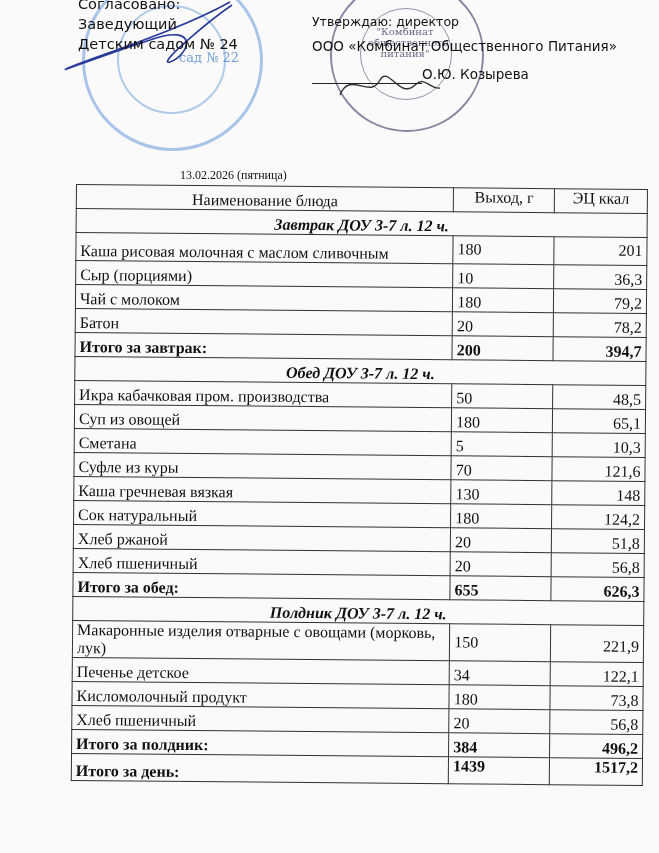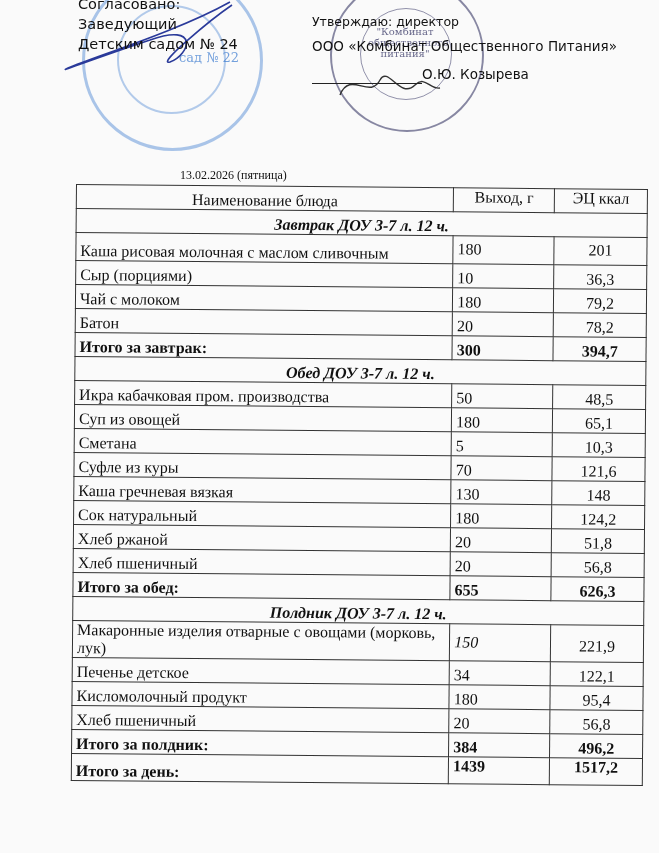--- a/index.html
+++ b/index.html
@@ -23,21 +23,21 @@
   .scribble { position:absolute; pointer-events:none; }
   .date { position:absolute; left:180px; top:168px; font-size:12px; }
   table.menu {
     position:absolute; left:76px; top:184px; width:572px;
     border-collapse:collapse; font-size:16px; transform:rotate(0.5deg); transform-origin:top left;
   }
   table.menu td, table.menu th { border:1px solid #333; padding:0 4px; height:23px; vertical-align:bottom; }
   table.menu th { font-weight:normal; font-size:16px; }
   .c-name { width:353px; text-align:left; }
   .c-out { width:88px; text-align:left; }
-  .c-kcal { width:80px; text-align:center; }
+  .c-kcal { width:80px; text-align:right; }
   .sec td { text-align:center; font-weight:bold; font-style:italic; font-size:16px; height:22px; }
   .tot td { font-weight:bold; }
   .two-line td { height:44px; }
   .two-line td.c-out, .two-line td.c-kcal { vertical-align:top; padding-top:4px; }
 </style>
 </head>
 <body>
 
 <div class="stamp stamp-blue"></div>
 <div class="stamp-text blue" style="left:135px;top:52px;">сад № 22</div>
@@ -93,21 +93,21 @@
         <td class="c-out">180</td>
         <td class="c-kcal">79,2</td>
       </tr>
   <tr>
         <td class="c-name">Батон</td>
         <td class="c-out">20</td>
         <td class="c-kcal">78,2</td>
       </tr>
   <tr class="tot">
         <td class="c-name">Итого за завтрак:</td>
-        <td class="c-out">300</td>
+        <td class="c-out">200</td>
         <td class="c-kcal">394,7</td>
       </tr>
 
   <tr class="sec">
         <td colspan="3">Обед ДОУ 3-7 л. 12 ч.</td>
       </tr>
   <tr>
         <td class="c-name">Икра кабачковая пром. производства</td>
         <td class="c-out">50</td>
         <td class="c-kcal">48,5</td>
@@ -151,32 +151,32 @@
         <td class="c-name">Итого за обед:</td>
         <td class="c-out">655</td>
         <td class="c-kcal">626,3</td>
       </tr>
 
   <tr class="sec">
         <td colspan="3">Полдник ДОУ 3-7 л. 12 ч.</td>
       </tr>
   <tr class="two-line">
     <td class="c-name">Макаронные изделия отварные с овощами (морковь, лук)</td>
-    <td class="c-out" style="vertical-align:middle;padding-top:0;font-style:italic;">150</td>
+    <td class="c-out" style="vertical-align:middle;padding-top:0;">150</td>
     <td class="c-kcal" style="vertical-align:middle;padding-top:5px;">221,9</td>
   </tr>
   <tr>
         <td class="c-name">Печенье детское</td>
         <td class="c-out">34</td>
         <td class="c-kcal">122,1</td>
       </tr>
   <tr>
         <td class="c-name">Кисломолочный продукт</td>
         <td class="c-out">180</td>
-        <td class="c-kcal">95,4</td>
+        <td class="c-kcal">73,8</td>
       </tr>
   <tr>
         <td class="c-name">Хлеб пшеничный</td>
         <td class="c-out">20</td>
         <td class="c-kcal">56,8</td>
       </tr>
   <tr class="tot">
         <td class="c-name">Итого за полдник:</td>
         <td class="c-out">384</td>
         <td class="c-kcal">496,2</td>

